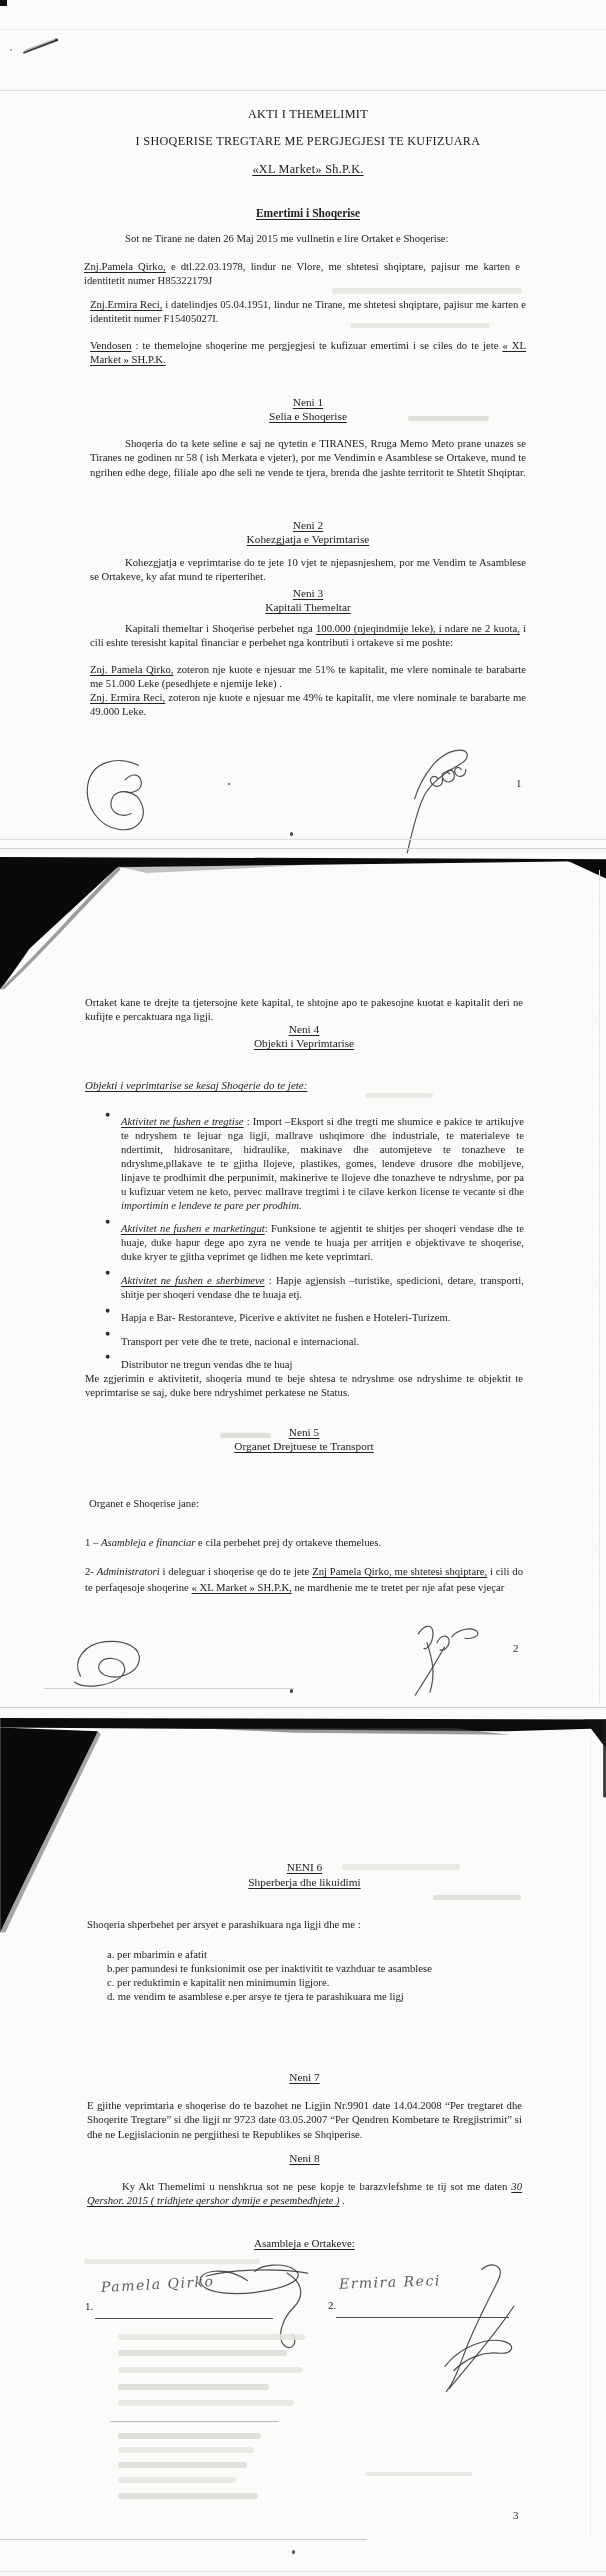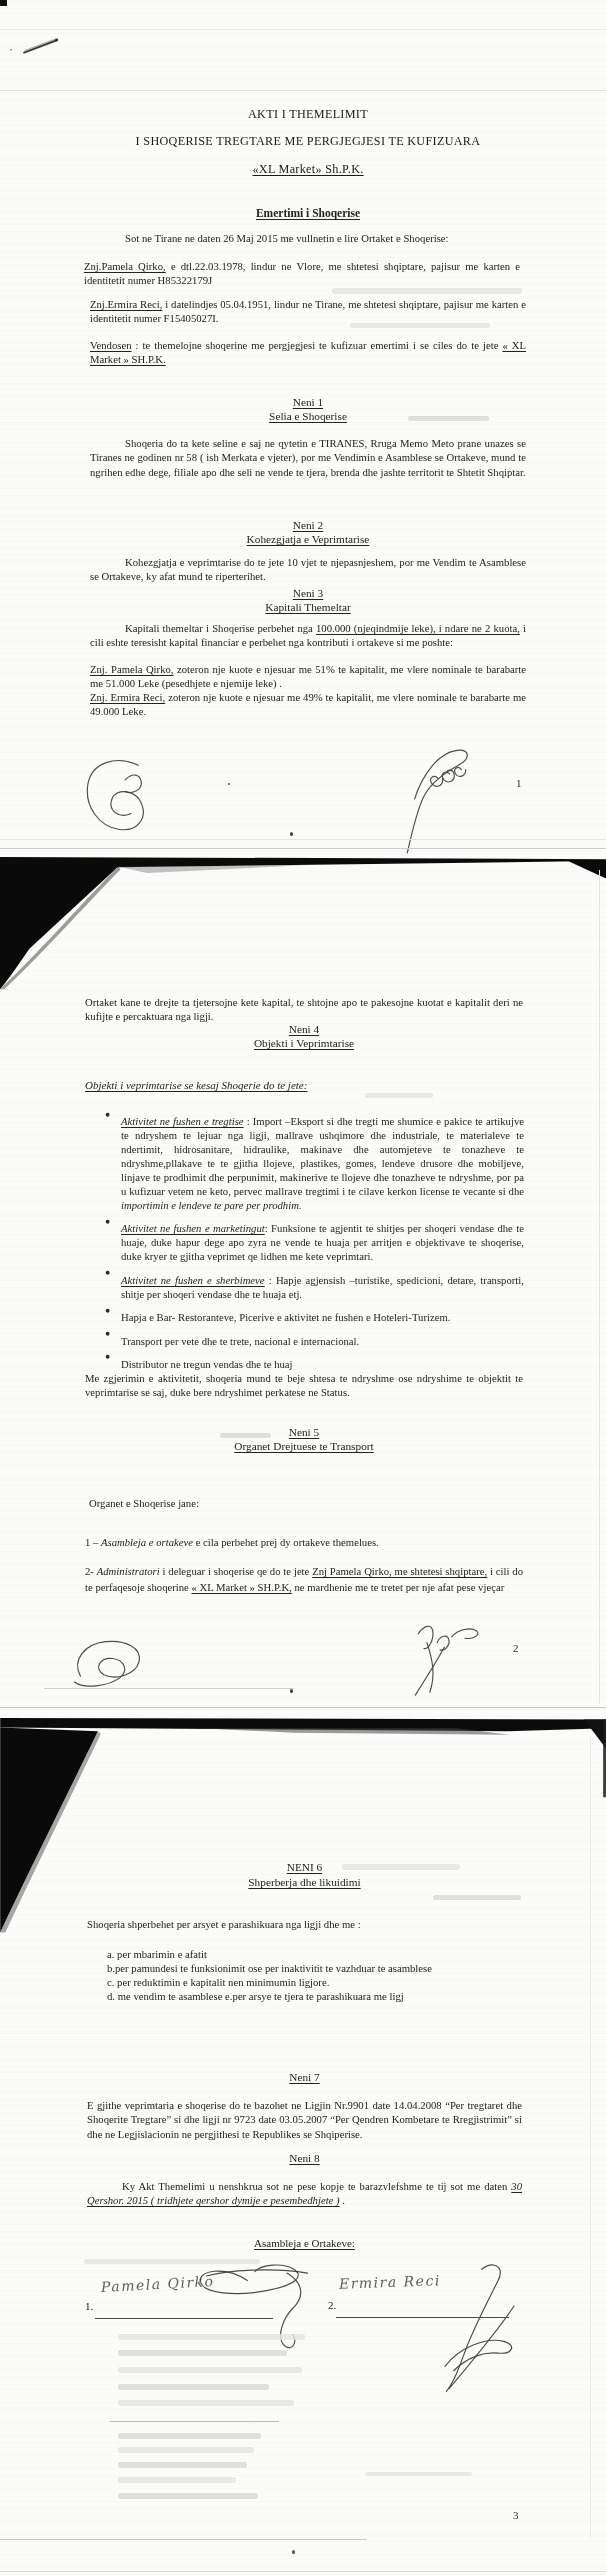--- a/index.html
+++ b/index.html
@@ -163,21 +163,21 @@
   </div>
 
   <div class="t j" style="left:85px;top:1371px;width:438px;">Me zgjerimin e aktivitetit, shoqeria mund te beje shtesa te ndryshme ose ndryshime te objektit te veprimtarise se saj, duke bere ndryshimet perkatese ne Status.</div>
 
   <div class="t nh c" style="left:85px;top:1425px;width:438px;"><span class="u">Neni 5</span></div>
   <div class="t nh c" style="left:85px;top:1439px;width:438px;"><span class="u">Organet Drejtuese  te Transport</span></div>
 
   <div class="t" style="left:89px;top:1496px;width:438px;">Organet e Shoqerise jane:</div>
 
   <div class="t" style="left:85px;top:1535px;width:438px;">
-    <span>1 – </span><span class="i">Asambleja e ortakeve</span><span>  e cila perbehet prej dy ortakeve themelues.</span>
+    <span>1 – </span><span class="i">Asambleja e financiar</span><span>  e cila perbehet prej dy ortakeve themelues.</span>
   </div>
   <div class="t j" style="left:85px;top:1563px;width:438px;line-height:16px;">
     <span>2- </span><span class="i">Administratori</span><span> i deleguar i shoqerise qe do te jete </span><span class="u">Znj Pamela Qirko, me shtetesi shqiptare,</span><span> i cili do te perfaqesoje  shoqerine </span><span class="u">« XL Market »   SH.P.K,</span><span> ne   mardhenie me te tretet  per nje afat pese vjeçar</span>
   </div>
 
   <div class="ghost" style="left:365px;top:1093px;width:68px;height:5.1px;"></div>
   <div class="ghost d" style="left:220px;top:1433px;width:51px;height:5.1px;"></div>
 
   <div class="sig" style="position:absolute;left:70px;top:1638px;">
     <svg width="81" height="55" viewBox="0 0 110 75">

